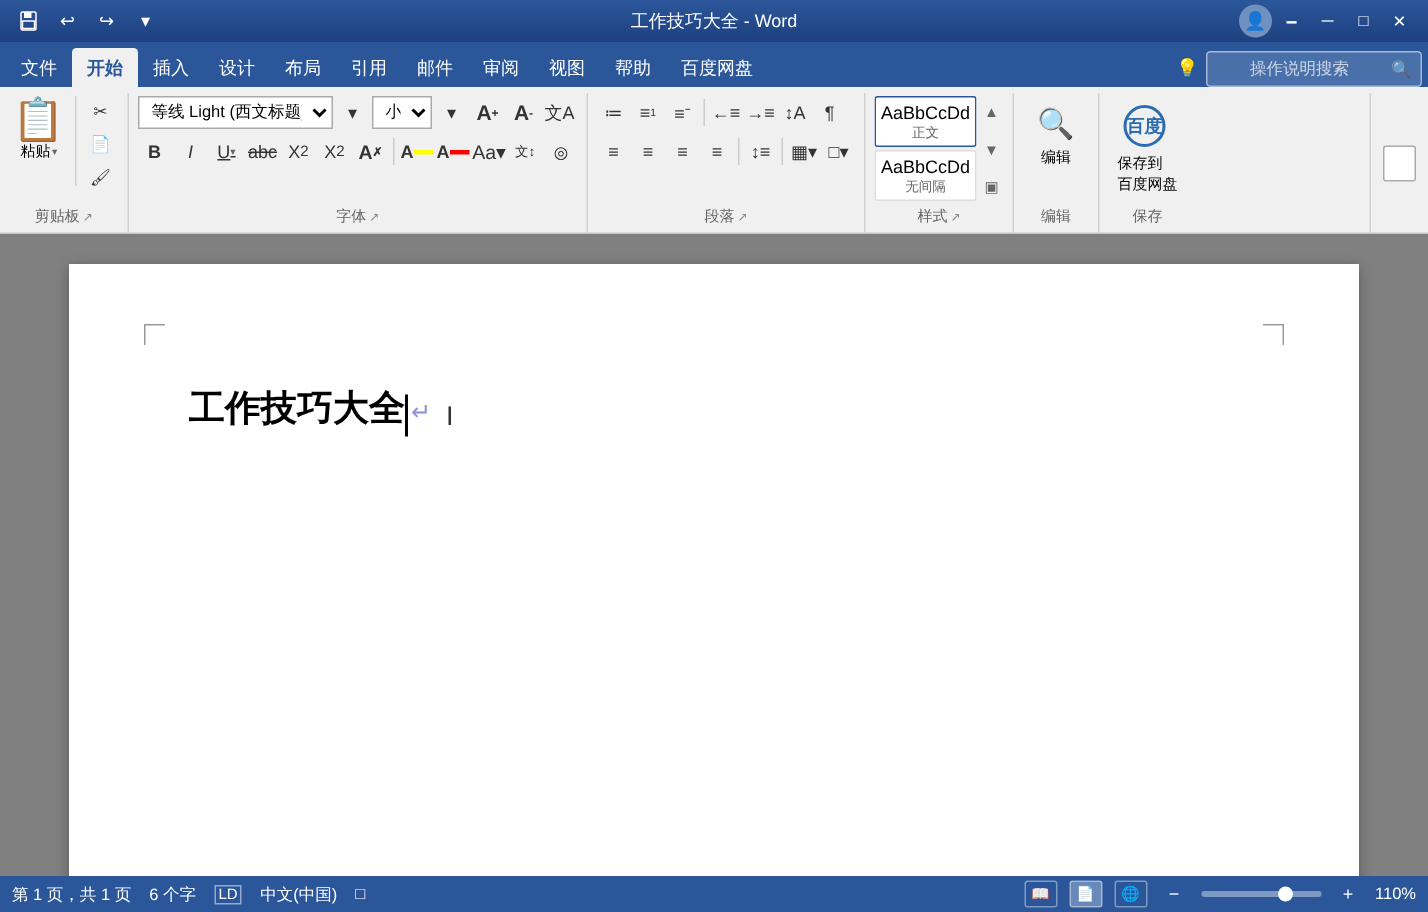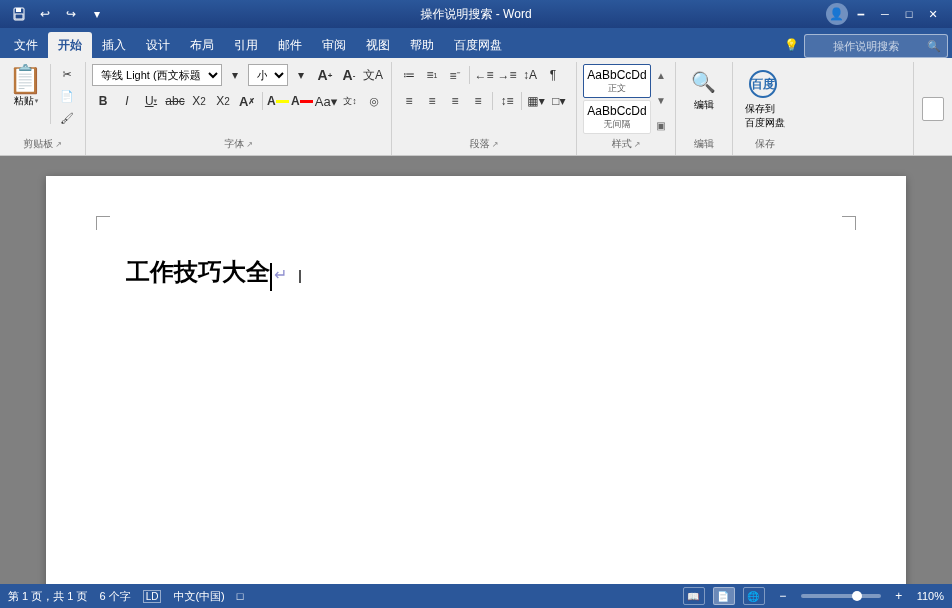--- a/index.html
+++ b/index.html
@@ -246,21 +246,21 @@
       <svg width="14" height="14" viewBox="0 0 14 14">
           <rect x="2" y="1" width="10" height="12" rx="1" fill="none" stroke="white" stroke-width="1"></rect>
           <rect x="4" y="1" width="5" height="4" fill="white"></rect>
           <rect x="3" y="7" width="8" height="5" fill="none" stroke="white" stroke-width="1"></rect>
         </svg>
     </div>
     <div class="qat-btn" title="撤销">↩</div>
     <div class="qat-btn" title="重做">↪</div>
     <div class="qat-btn" title="自定义">▾</div>
   </div>
-  <div id="title-bar-title">操作说明搜索 - Word</div>
+  <div id="title-bar-title">工作技巧大全 - Word</div>
   <div id="title-bar-controls">
     <div class="user-area">
       <div class="user-icon">👤</div>
     </div>
     <div class="title-btn">🗕</div>
     <div class="title-btn">─</div>
     <div class="title-btn">□</div>
     <div class="title-btn close">✕</div>
   </div>
 </div>

